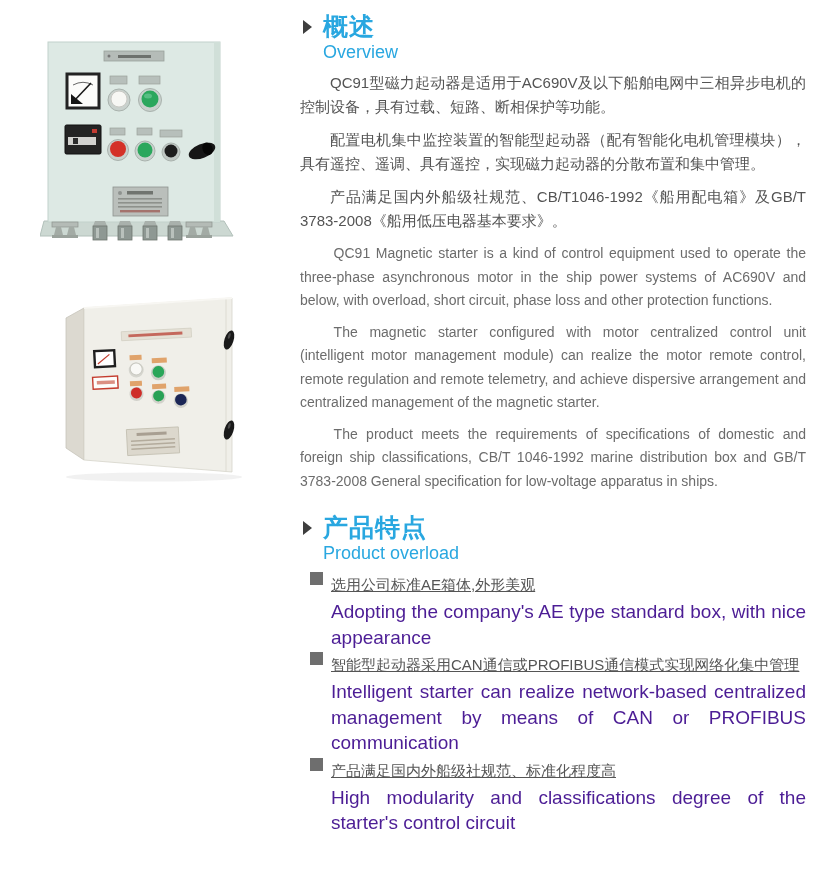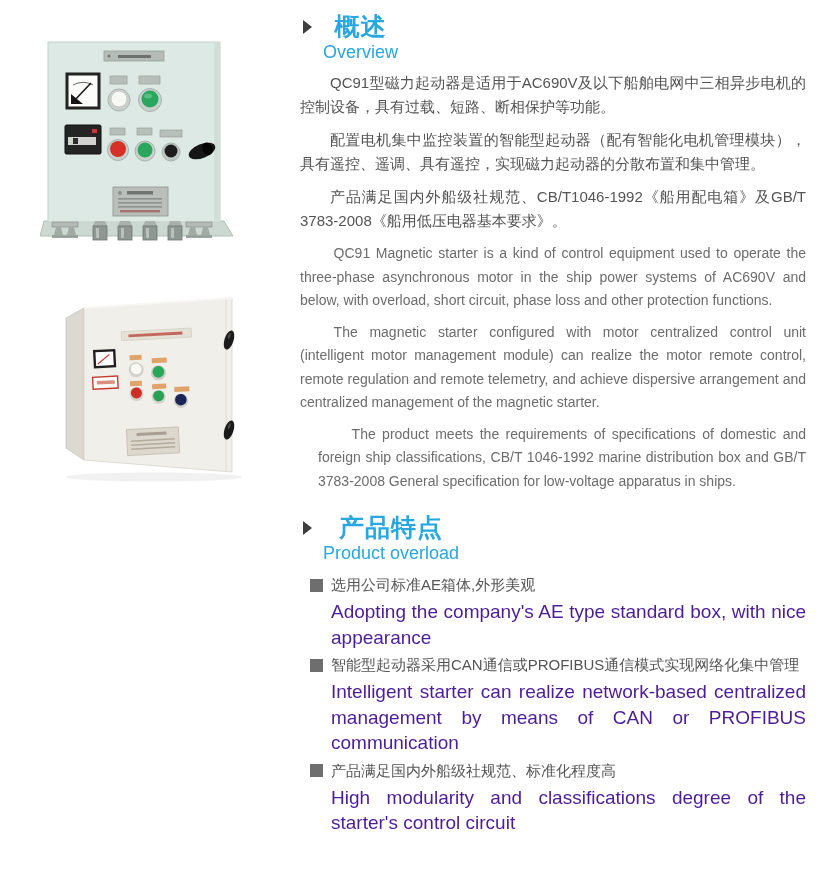--- a/index.html
+++ b/index.html
@@ -12,21 +12,21 @@
     background: #ffffff;
     overflow: hidden;
   }
   .left-col { position: absolute; left: 36px; top: 34px; width: 230px; }
   .product-figure { display: block; }
   .figure-1 { position: absolute; left: 4px; top: 4px; }
   .figure-2 { position: absolute; left: 0px; top: 240px; }
 
   .content { position: absolute; left: 300px; top: 12px; width: 506px; }
 
-  .sec-header { display: flex; align-items: flex-start; margin-bottom: 9px; text-align: center; }
+  .sec-header { display: flex; align-items: flex-start; margin-bottom: 9px; }
   .arrow {
     width: 0; height: 0; flex: 0 0 auto;
     border-left: 9px solid #3e3e3e;
     border-top: 7px solid transparent;
     border-bottom: 7px solid transparent;
     margin: 8px 11px 0 3px;
   }
   .sec-title {
     font-size: 25px; line-height: 28px; font-weight: bold;
     color: #29a7e0; letter-spacing: 1px;
@@ -34,28 +34,28 @@
   .sec-sub { font-size: 18px; line-height: 19px; color: #29a7e0; margin-top: 3px; }
 
   .para-cn {
     font-size: 15px; line-height: 24px; color: #545454;
     text-align: justify; text-indent: 2em; margin: 0 0 9px 0;
   }
   .para-en {
     font-size: 14px; line-height: 23.5px; color: #6c6c6c;
     text-align: justify; text-indent: 2.4em; margin: 0 0 8px 0;
   }
-  .para-en.last { margin-bottom: 0; margin-left: 18px; }
+  .para-en.last { margin-bottom: 0; }
 
   .features-section { margin-top: 20px; }
   .features { list-style: none; margin-top: 4px; }
   .feature-item { margin-bottom: 2px; }
   .f-cn {
     font-size: 15px; line-height: 26px; color: #555555;
-    display: flex; align-items: center;
+    display: flex; align-items: flex-start; text-decoration: underline;
   }
   .bullet {
     flex: 0 0 auto; width: 13px; height: 13px;
     background: #6e6e6e; margin: 0 8px 0 10px;
   }
   .f-en {
     font-size: 19px; line-height: 25.5px; color: #4c1d95;
     margin: 1px 0 2px 31px; text-align: justify;
   }
 </style>

